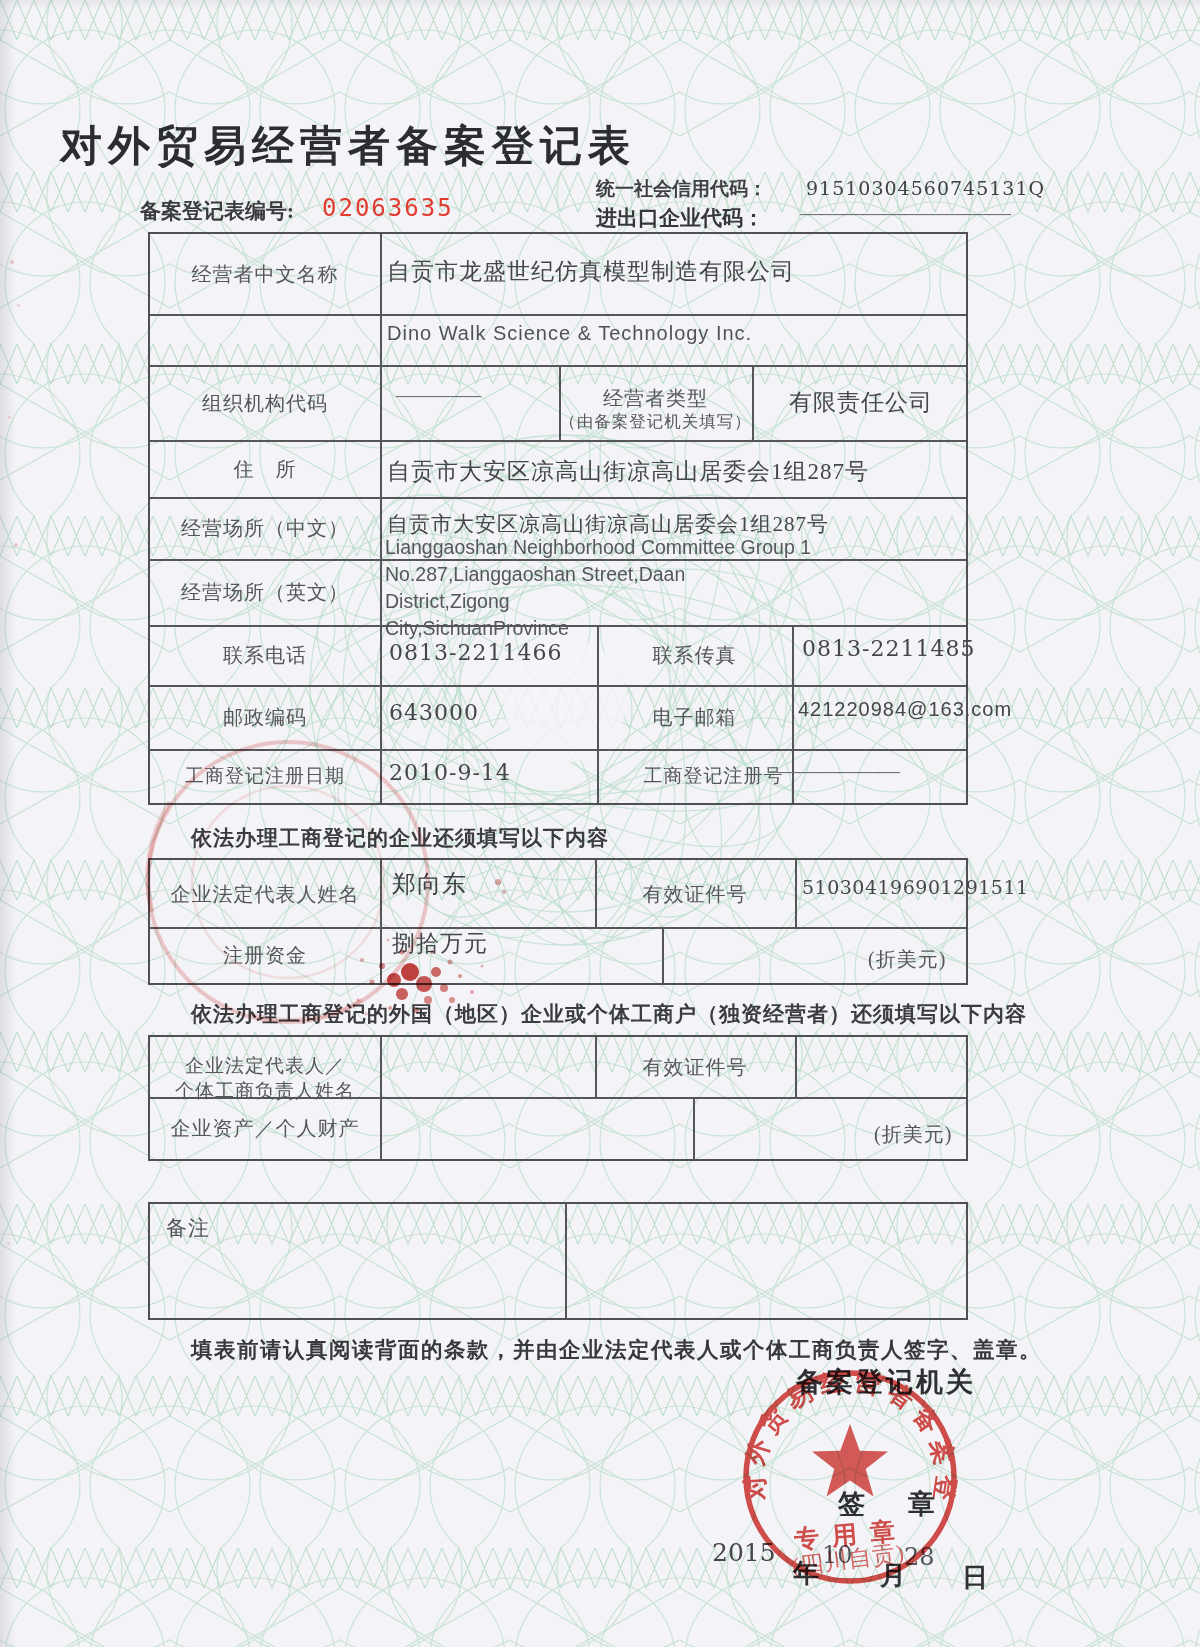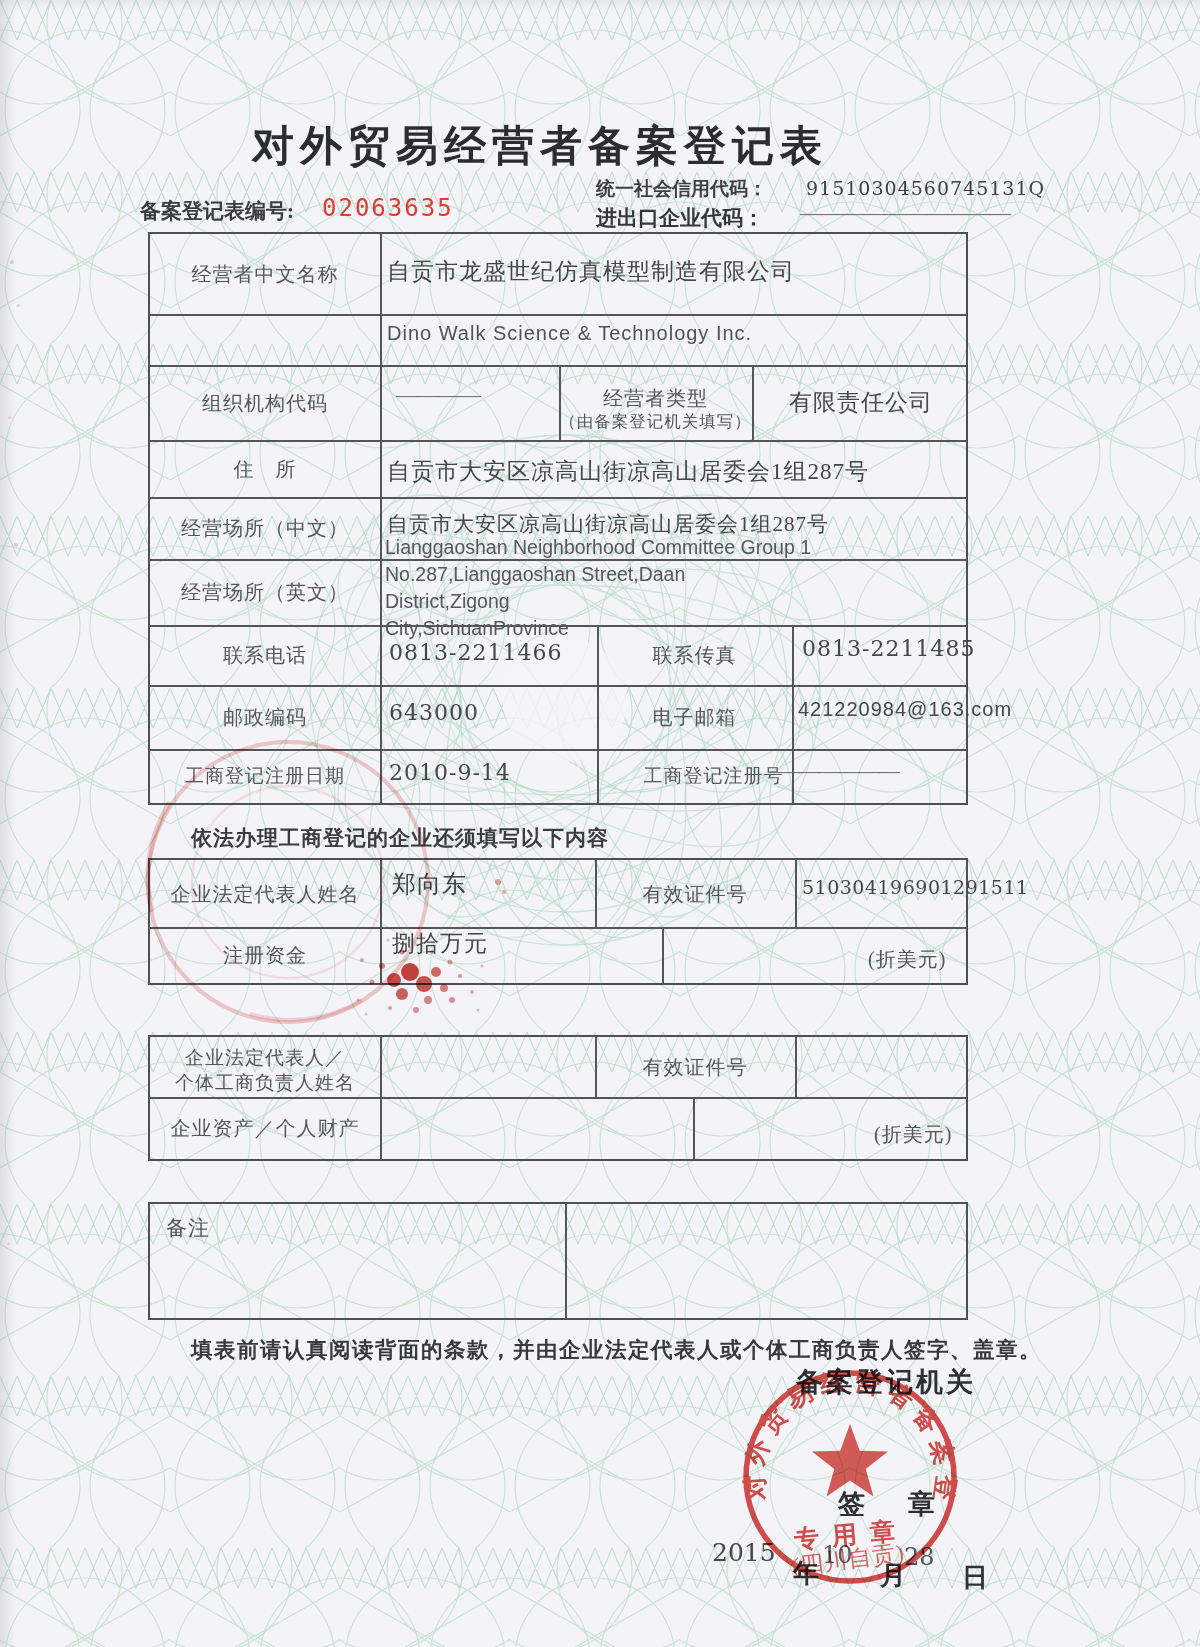--- a/index.html
+++ b/index.html
@@ -71,21 +71,21 @@
   </svg>
   <div class="edge-l"></div>
   <div class="edge-t"></div>
 
   <div class="speck" style="left:10px;top:260px;width:4px;height:4px;opacity:.5"></div>
   <div class="speck" style="left:17px;top:304px;width:3px;height:3px;opacity:.45"></div>
   <div class="speck" style="left:8px;top:416px;width:3px;height:3px;opacity:.4"></div>
   <div class="speck" style="left:14px;top:543px;width:4px;height:4px;opacity:.5"></div>
   <div class="speck" style="left:7px;top:1242px;width:3px;height:3px;opacity:.35"></div>
 
-  <div class="abs sans" style="left:60px;top:118px;width:960px;text-align:center;font-size:42px;font-weight:700;letter-spacing:6px;color:#2c2d31;z-index:12">对外贸易经营者备案登记表</div>
+  <div class="abs sans" style="left:60px;top:118px;width:960px;font-size:42px;font-weight:700;letter-spacing:6px;color:#2c2d31;z-index:12">对外贸易经营者备案登记表</div>
 
   <span class="abs" style="left:596px;top:176px;font-size:19px;font-weight:600;color:#3e3f43;z-index:12">统一社会信用代码：</span>
   <span class="abs num" style="left:806px;top:177px;font-size:19px;letter-spacing:1px;color:#3f4044;z-index:12">91510304560745131Q</span>
 
   <span class="abs" style="left:140px;top:197px;font-size:21px;font-weight:600;color:#3a3b3f;z-index:12">备案登记表编号:</span>
   <span class="abs" style="left:322px;top:194px;font-size:24px;font-family:'DejaVu Sans Mono',monospace;letter-spacing:2px;color:#e23b30;z-index:12">02063635</span>
 
   <span class="abs" style="left:596px;top:204px;font-size:21px;font-weight:700;color:#35363a;z-index:12">进出口企业代码：</span>
   <span class="abs dash" style="left:800px;top:200px;font-size:22px;z-index:12">——————————</span>
 
@@ -156,28 +156,29 @@
 
     <div class="lbl" style="left:0;top:0;width:230px;height:67px">企业法定代表人姓名</div>
     <div class="val" style="left:242px;top:8px;font-size:24px;color:#3f4044">郑向东</div>
     <div class="lbl" style="left:445px;top:0;width:200px;height:67px">有效证件号</div>
     <div class="val num" style="left:652px;top:16px;font-size:19px;letter-spacing:.5px">510304196901291511</div>
     <div class="lbl" style="left:0;top:67px;width:230px;height:56px">注册资金</div>
     <div class="val" style="left:242px;top:68px;font-size:23px">捌拾万元</div>
     <div class="val" style="left:718px;top:86px;font-size:20px;color:#55565b">(折美元)</div>
   </div>
 
+  <div class="hdr" style="left:148px;top:1000px">依法办理工商登记的外国（地区）企业或个体工商户（独资经营者）还须填写以下内容</div>
   <div class="tbl" id="t3" style="left:148px;top:1035px;width:820px;height:126px">
     <div class="hline" style="top:60px"></div>
     <div class="vline" style="left:230px;top:0;height:122px"></div>
     <div class="vline" style="left:445px;top:0;height:60px"></div>
     <div class="vline" style="left:645px;top:0;height:60px"></div>
     <div class="vline" style="left:543px;top:60px;height:62px"></div>
 
-    <div class="lbl" style="left:0;top:4px;width:230px;height:60px;font-size:19px">
+    <div class="lbl" style="left:0;top:12px;width:230px;height:60px;font-size:19px">
       <span>企业法定代表人／</span>
       <span>个体工商负责人姓名</span>
     </div>
     <div class="lbl" style="left:445px;top:0;width:200px;height:60px">有效证件号</div>
     <div class="lbl" style="left:0;top:60px;width:230px;height:62px">企业资产／个人财产</div>
     <div class="val" style="left:724px;top:84px;font-size:20px;color:#55565b">(折美元)</div>
   </div>
 
   <div class="tbl" id="t4" style="left:148px;top:1202px;width:820px;height:118px">
     <div class="vline" style="left:415px;top:0;height:114px"></div>

